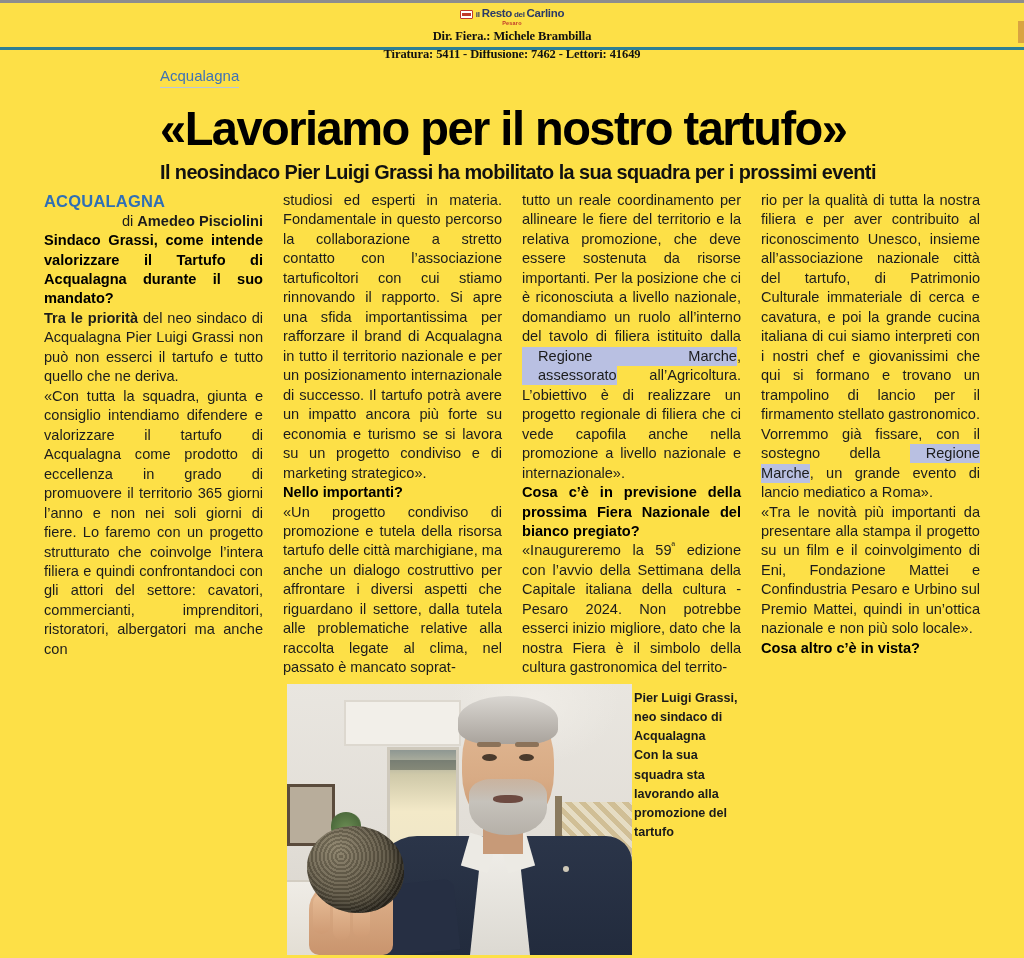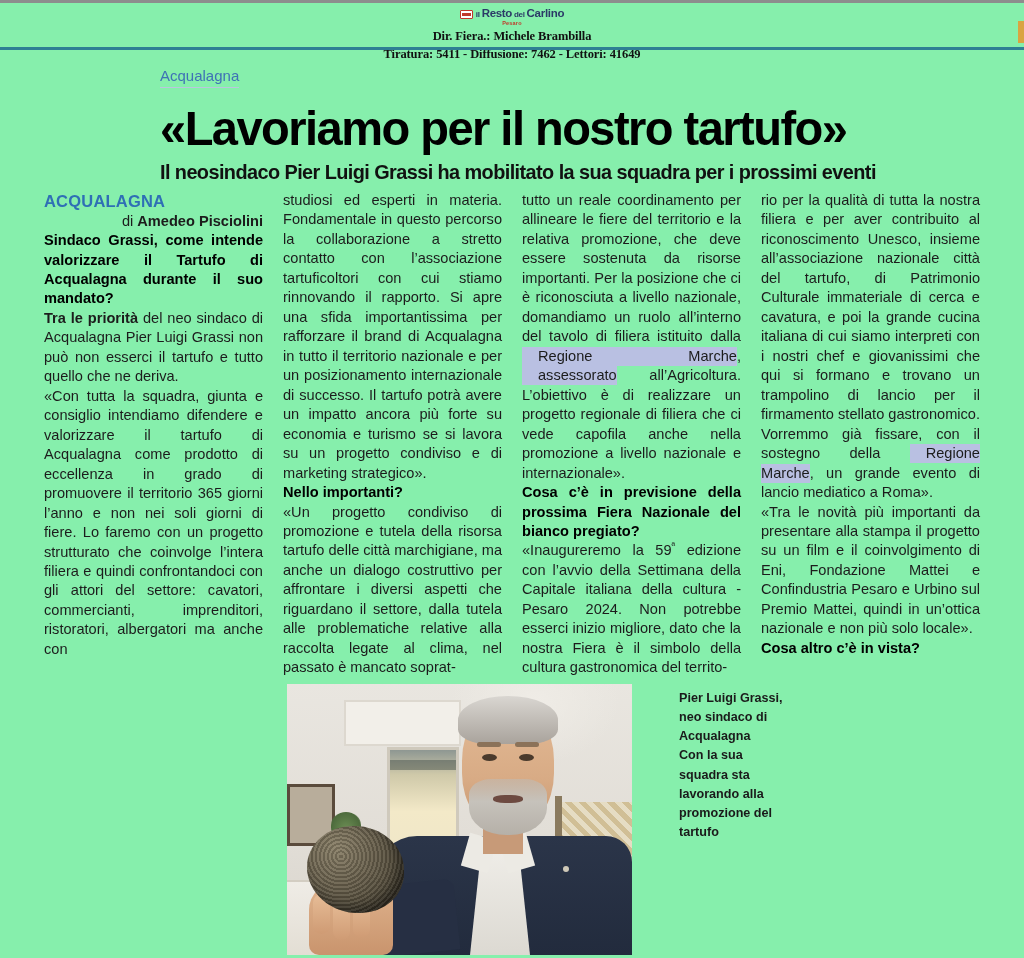--- a/index.html
+++ b/index.html
@@ -9,21 +9,21 @@
     height: 958px;
     background: #ffffff;
     font-family: "Liberation Sans", sans-serif;
     overflow: hidden;
   }
 
   #page {
     position: relative;
     width: 1024px;
     height: 958px;
-    background: #86efac;
+    background: #fde047;
     border-top: 3px solid #8d8d8d;
   }
 
   
   .masthead {
     position: absolute;
     top: 0; left: 0; right: 0;
     height: 45px;
     text-align: center;
     padding-top: 4px;
@@ -324,21 +324,21 @@
     position: absolute; inset: 0;
     border-radius: inherit;
     background:
       repeating-radial-gradient(circle at 35% 35%, rgba(0,0,0,0.22) 0 2px, rgba(255,255,255,0.08) 2px 4px);
     opacity: 0.75;
   }
 
   
   .caption {
     position: absolute;
-    left: 679px;
+    left: 634px;
     top: 686px;
     width: 104px;
     font-size: 12.6px;
     font-weight: bold;
     line-height: 1.52;
     color: #1a1a1a;
   }
   .caption p { margin: 0; }
 </style>
 </head>

